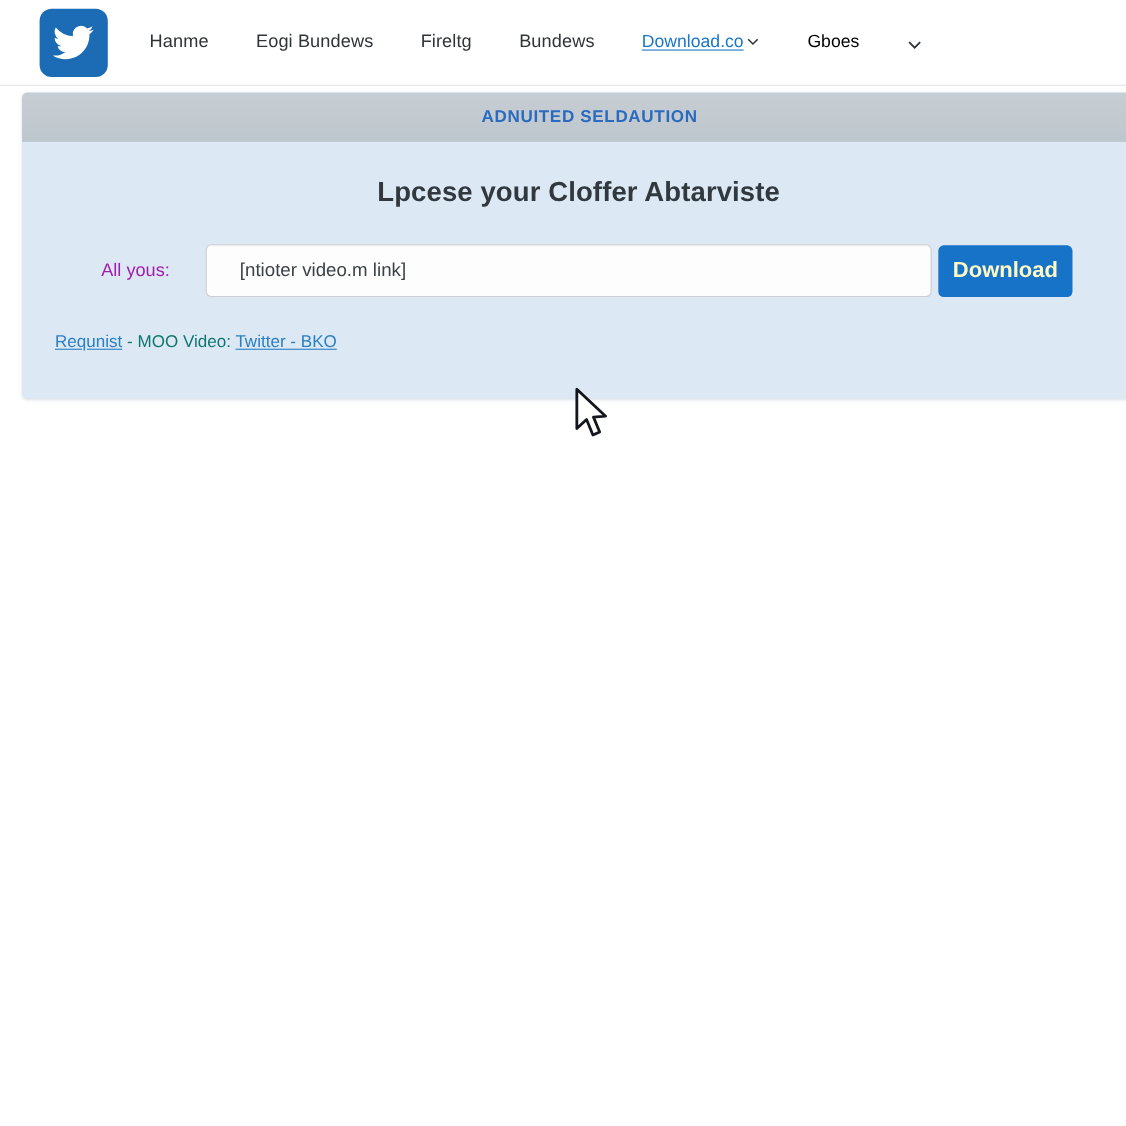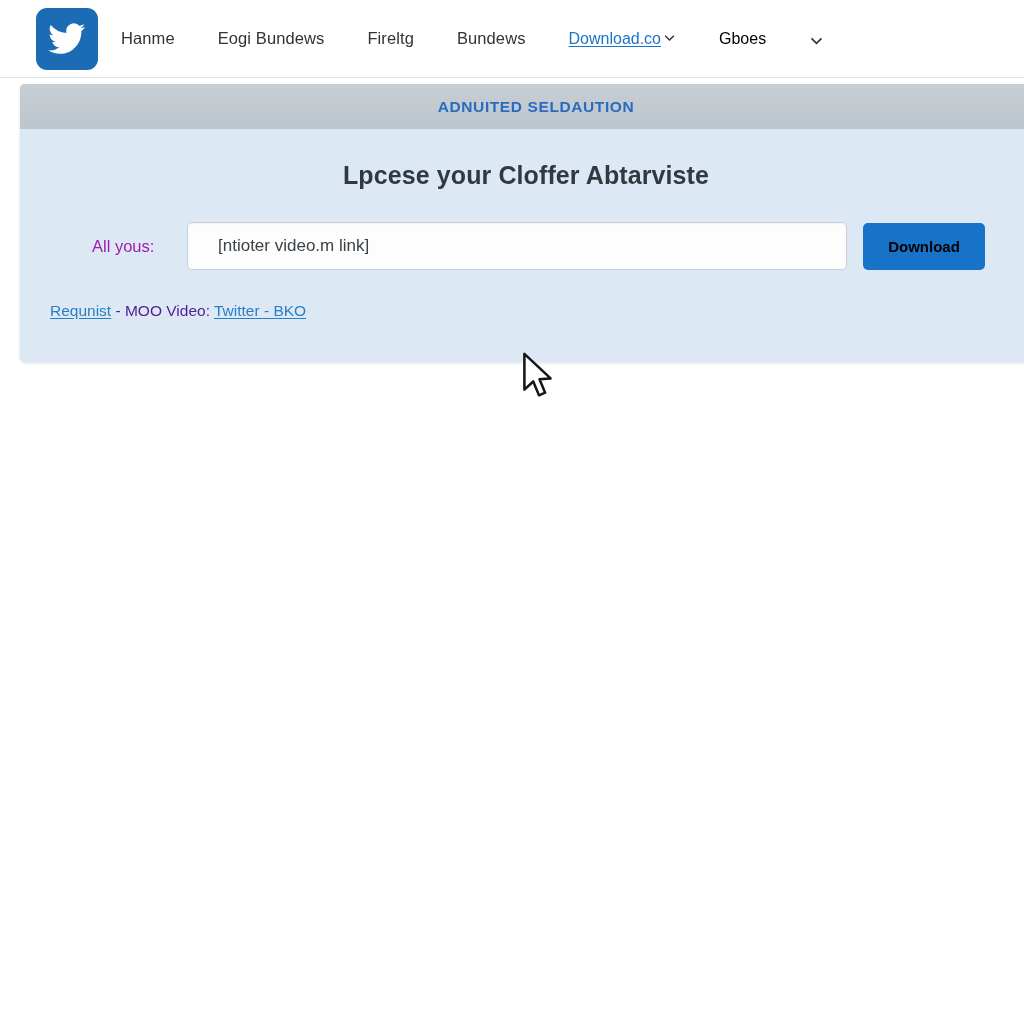--- a/index.html
+++ b/index.html
@@ -37,21 +37,21 @@
     display: flex;
     align-items: center;
     justify-content: center;
     flex: 0 0 auto;
   }
   .brand-logo svg { display: block; }
 
   .nav-links {
     display: flex;
     align-items: center;
-    margin-left: 23px;
+    margin-left: 38px;
     height: 100%;
   }
   .nav-item {
     font-size: 16.5px;
     color: #2f3437;
     margin-right: 43px;
     white-space: nowrap;
     letter-spacing: 0.1px;
     cursor: default;
   }
@@ -136,49 +136,49 @@
     font-family: "Liberation Sans", sans-serif;
     font-size: 17px;
     color: #353c42;
     padding: 0 30px;
     outline: none;
     box-shadow: inset 0 1px 1px rgba(0,0,0,0.04);
   }
   .url-input::placeholder { color: #3a4248; opacity: 1; }
 
   .download-btn {
-    margin-left: 16px;
+    margin-left: 6px;
     width: 122px;
     height: 47px;
     background: #1773c8;
     border: none;
     border-radius: 5px;
-    color: #000000;
+    color: #fef9c3;
     font-family: "Liberation Sans", sans-serif;
-    font-size: 15px;
+    font-size: 20px;
     font-weight: bold;
     cursor: pointer;
     flex: 0 0 auto;
   }
 
   
   .note-row {
     margin-top: 32px;
     padding-left: 30px;
     font-size: 15.5px;
     color: #3b4348;
     white-space: nowrap;
   }
   .note-link {
     color: #2a7fc2;
     text-decoration: underline;
     text-underline-offset: 2px;
     cursor: pointer;
   }
-  .note-plain { color: #4c1d95; }
+  .note-plain { color: #0f766e; }
 
   
   .cursor {
     position: absolute;
     left: 521px;
     top: 352px;
     width: 34px;
     height: 48px;
     pointer-events: none;
   }

